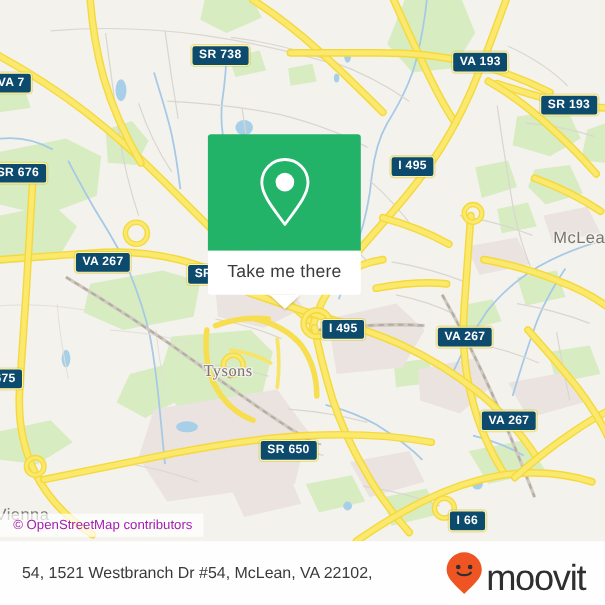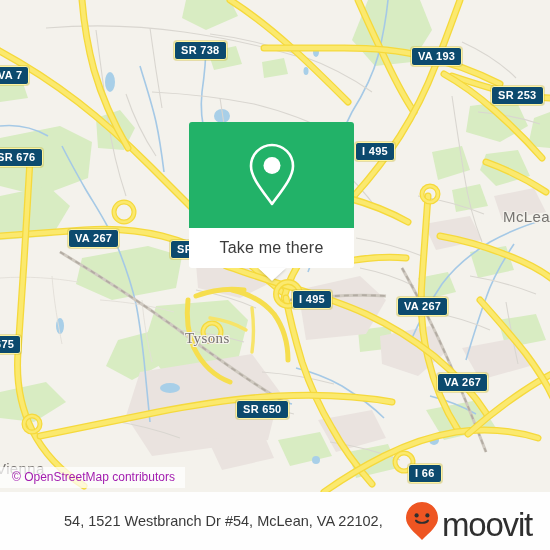--- a/index.html
+++ b/index.html
@@ -36,21 +36,21 @@
 
   
   .attribution{
     position:absolute;left:0;top:467px;
     background:rgba(255,255,255,.72);
     color:#a21caf;font-size:12px;padding:3px 10px 4px 12px;
     white-space:nowrap;
   }
 
   
-  .callout{position:absolute;left:189px;top:122px;width:165px;}
+  .callout{position:absolute;left:189px;top:122px;width:139px;}
   .callout-head{
     height:106px;background:#22b268;border-radius:3px 3px 0 0;
     display:flex;align-items:center;justify-content:center;
   }
   .callout-body{
     background:#fff;height:40px;display:flex;align-items:center;justify-content:center;
     border-radius:0 0 3px 3px;
   }
   .callout-label{color:#3b3b3b;font-size:16px;letter-spacing:.2px;}
   .callout-tail{
@@ -61,21 +61,21 @@
   }
 
   
   .footer{
     position:absolute;left:0;top:492px;width:550px;height:58px;
     background:rgba(255,255,255,.93);
     display:flex;align-items:center;justify-content:space-between;
     padding:0 18px 0 20px;box-sizing:border-box;
   }
   .footer-address{
-    color:#3a3a3a;font-size:14.5px;line-height:21px;max-width:370px;margin-left:44px;
+    color:#3a3a3a;font-size:14.5px;line-height:21px;max-width:370px;
   }
   .brand{display:flex;align-items:flex-end;gap:3px;}
   .brand-text{color:#2f2f2f;font-size:33px;letter-spacing:-1.2px;line-height:33px;}
 </style>
 </head>
 <body>
 
 <div class="screen">
 
   <div class="map">
@@ -283,21 +283,21 @@
       </g>
     </svg>
 
     <div class="place-dot" style="left:206px;top:337px;"></div>
     <div class="place-label" style="left:503px;top:208px;">McLean</div>
     <div class="place-label" style="left:185px;top:330px;font-family:Liberation Serif, serif;">Tysons</div>
     <div class="place-label" style="left:-4px;top:460px;">Vienna</div>
 
     <div class="shield" style="left:174px;top:41px;">SR 738</div>
     <div class="shield" style="left:383px;top:47px;margin-left:28px;">VA 193</div>
-    <div class="shield" style="left:491px;top:86px;">SR 253</div>
+    <div class="shield" style="left:491px;top:86px;">SR 193</div>
     <div class="shield" style="left:-9px;top:66px;">VA 7</div>
     <div class="shield" style="left:-10px;top:148px;">SR 676</div>
     <div class="shield" style="left:355px;top:142px;">I 495</div>
     <div class="shield" style="left:68px;top:229px;">VA 267</div>
     <div class="shield" style="left:170px;top:240px;">SR</div>
     <div class="shield" style="left:292px;top:290px;">I 495</div>
     <div class="shield" style="left:397px;top:297px;">VA 267</div>
     <div class="shield" style="left:-12px;top:335px;">675</div>
     <div class="shield" style="left:437px;top:373px;">VA 267</div>
     <div class="shield" style="left:236px;top:400px;">SR 650</div>

